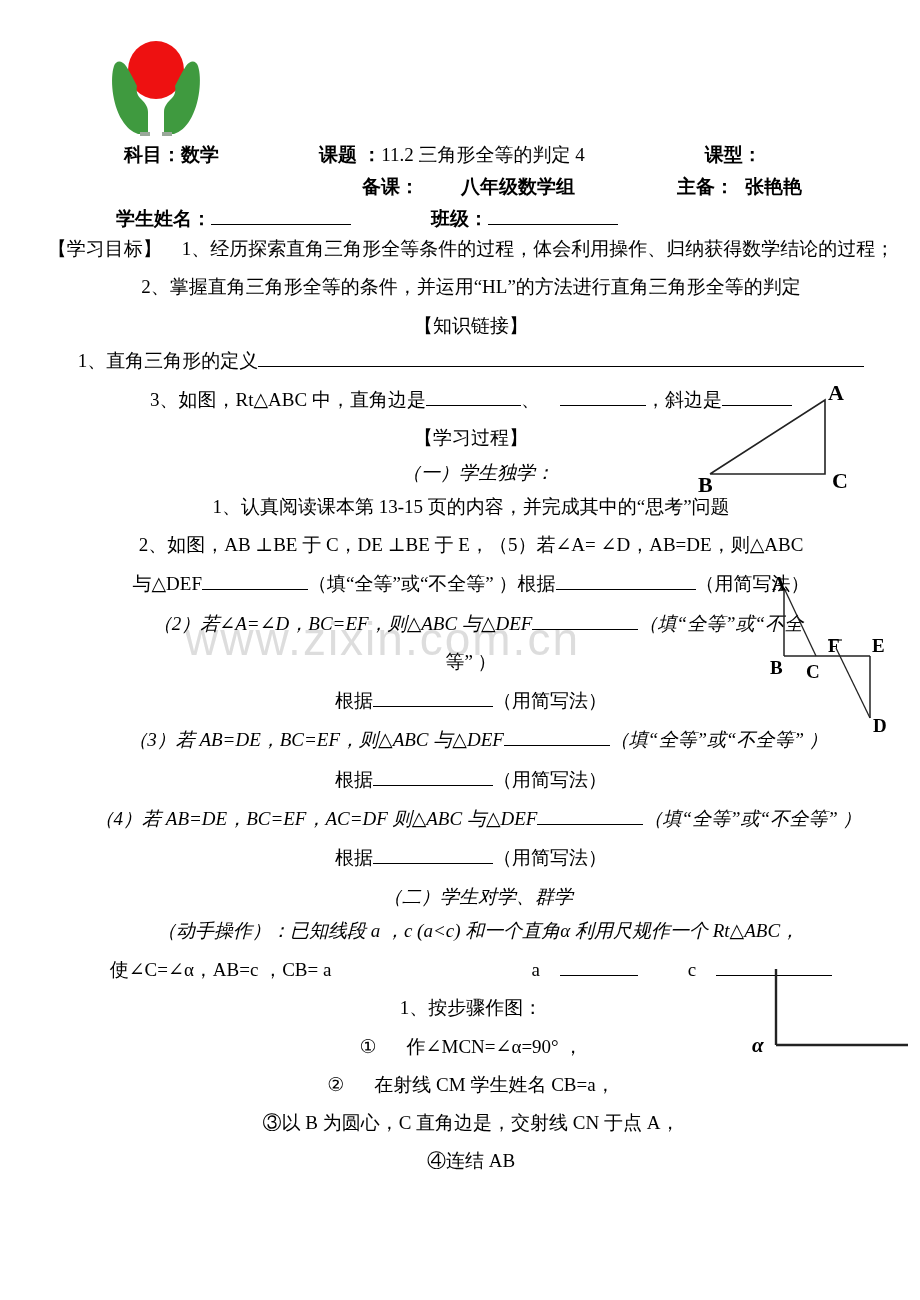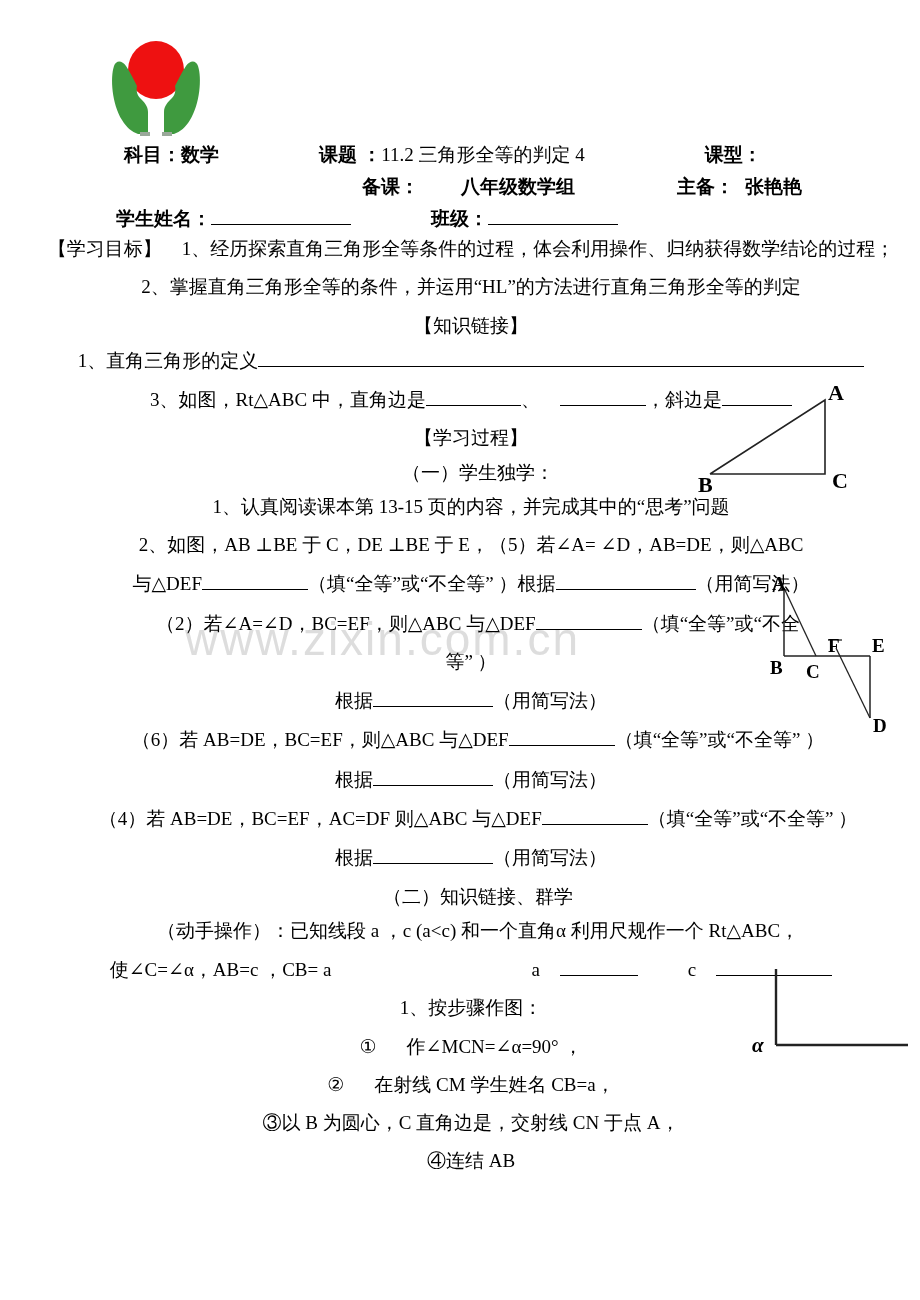--- a/index.html
+++ b/index.html
@@ -111,21 +111,21 @@
     padding-right: 22px;
     font-size: 19px;
     line-height: 1.12;
     text-align: center;
   }
   .line {
     margin-bottom: 17px;
     white-space: nowrap;
   }
   .line.tight { margin-bottom: 13px; }
-  .indent { padding-left: 14px; }
+  .indent { padding-left: 14px; font-style: italic; }
 
   .sec-head { font-size: 19px; }
 
   
   .fig {
     position: absolute;
     z-index: 3;
   }
   .fig-label {
     position: absolute;
@@ -242,37 +242,37 @@
 
     <div class="line">
       <span>等”  ）</span>
     </div>
 
     <div class="line">
       <span>根据</span><span class="ul ul-120"></span><span>（用简写法）</span>
     </div>
 
     <div class="line indent">
-      <span>（6）若 AB=DE，BC=EF，则△ABC 与△DEF</span><span class="ul ul-106"></span><span>（填“全等”或“不全等”  ）</span>
+      <span>（3）若 AB=DE，BC=EF，则△ABC 与△DEF</span><span class="ul ul-106"></span><span>（填“全等”或“不全等”  ）</span>
     </div>
 
     <div class="line">
       <span>根据</span><span class="ul ul-120"></span><span>（用简写法）</span>
     </div>
 
     <div class="line indent">
       <span>（4）若 AB=DE，BC=EF，AC=DF 则△ABC 与△DEF</span><span class="ul ul-106"></span><span>（填“全等”或“不全等”  ）</span>
     </div>
 
     <div class="line">
       <span>根据</span><span class="ul ul-120"></span><span>（用简写法）</span>
     </div>
 
     <div class="line indent tight">
-      <span>（二）知识链接、群学</span>
+      <span>（二）学生对学、群学</span>
     </div>
 
     <div class="line indent">
       <span>（动手操作）：已知线段 a ，c (a&lt;c) 和一个直角α  利用尺规作一个 Rt△ABC，</span>
     </div>
 
     <div class="line">
       <span>使∠C=∠α，AB=c ，CB= a</span><span class="sp-120"></span><span class="sp-80"></span><span>a</span><span class="sp-20"></span><span class="ul ul-78"></span><span class="sp-50"></span><span>c</span><span class="sp-20"></span><span class="ul ul-116"></span>
     </div>
 

